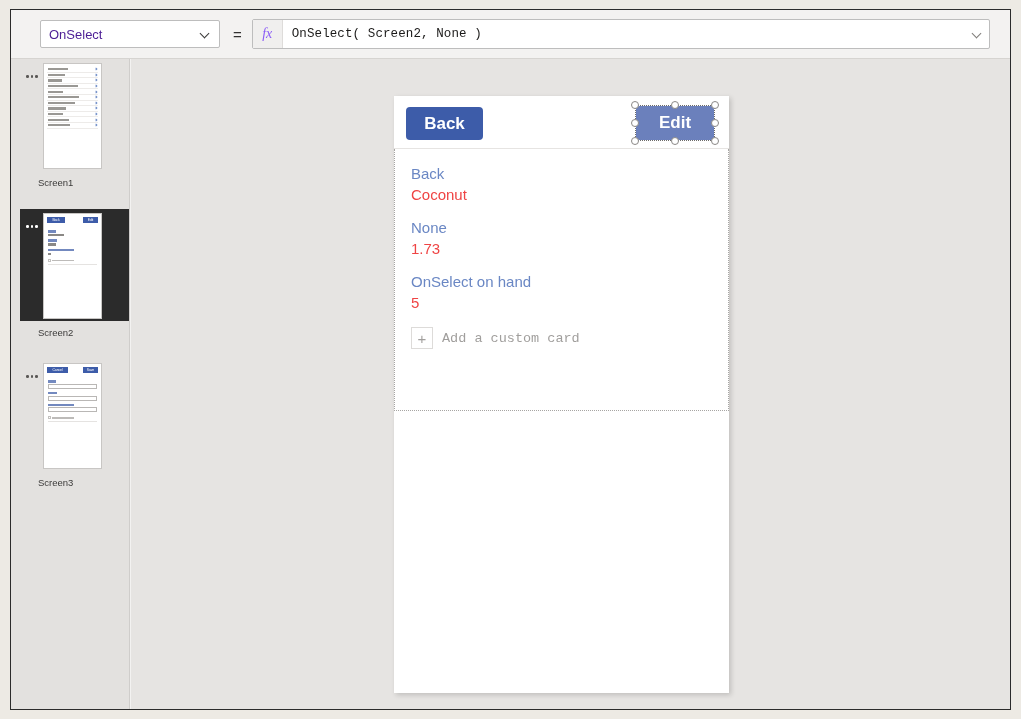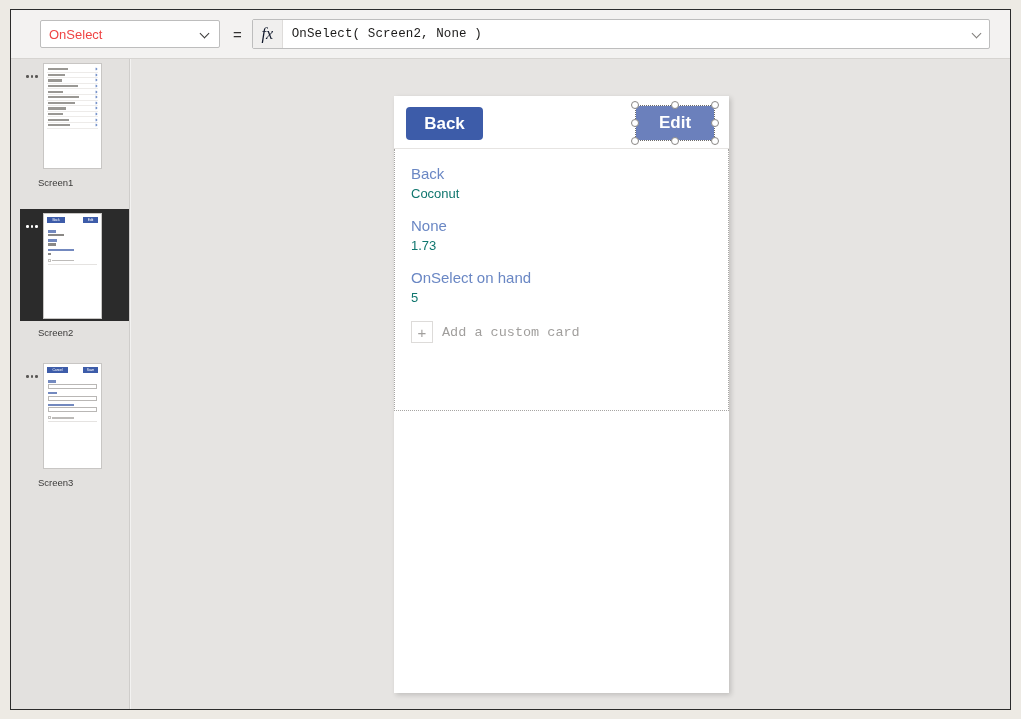--- a/index.html
+++ b/index.html
@@ -38,21 +38,21 @@
     border: 1px solid #BDBDBD;
     border-radius: 2px;
     display: flex;
     align-items: center;
     padding: 0 8px;
     cursor: pointer;
     margin-left: 19px;
   }
   .prop-select-label {
     font-size: 13px;
-    color: #ef4444;
+    color: #4c1d95;
     flex: 1;
     white-space: nowrap;
     overflow: hidden;
   }
   .chev {
     width: 11px; height: 11px;
     position: relative;
     flex: none;
   }
   .chev::after {
@@ -84,22 +84,22 @@
   }
   .fx-icon {
     width: 30px;
     background: #F0EFEE;
     border-right: 1px solid #DEDCDA;
     display: flex;
     align-items: center;
     justify-content: center;
     font-family: "Liberation Serif", serif;
     font-style: italic;
-    font-size: 16px;
-    color: #0f172a;
+    font-size: 14px;
+    color: #8b5cf6;
     flex: none;
   }
   .fx-input {
     flex: 1;
     display: flex;
     align-items: center;
     padding-left: 9px;
     font-family: "Liberation Mono", monospace;
     font-size: 12.5px;
     color: #1B1A19;
@@ -346,22 +346,22 @@
     border-top: none;
     background: #FFFFFF;
     padding: 16px 0 0 16px;
   }
   .f-label {
     font-size: 15px;
     color: #6A87C4;
     margin-bottom: 4px;
   }
   .f-value {
-    font-size: 13px;
-    color: #0f766e;
+    font-size: 15px;
+    color: #ef4444;
     margin-bottom: 16px;
   }
   .add-card {
     display: flex;
     align-items: center;
     margin-top: 4px;
     cursor: pointer;
   }
   .add-plus {
     width: 22px; height: 22px;

